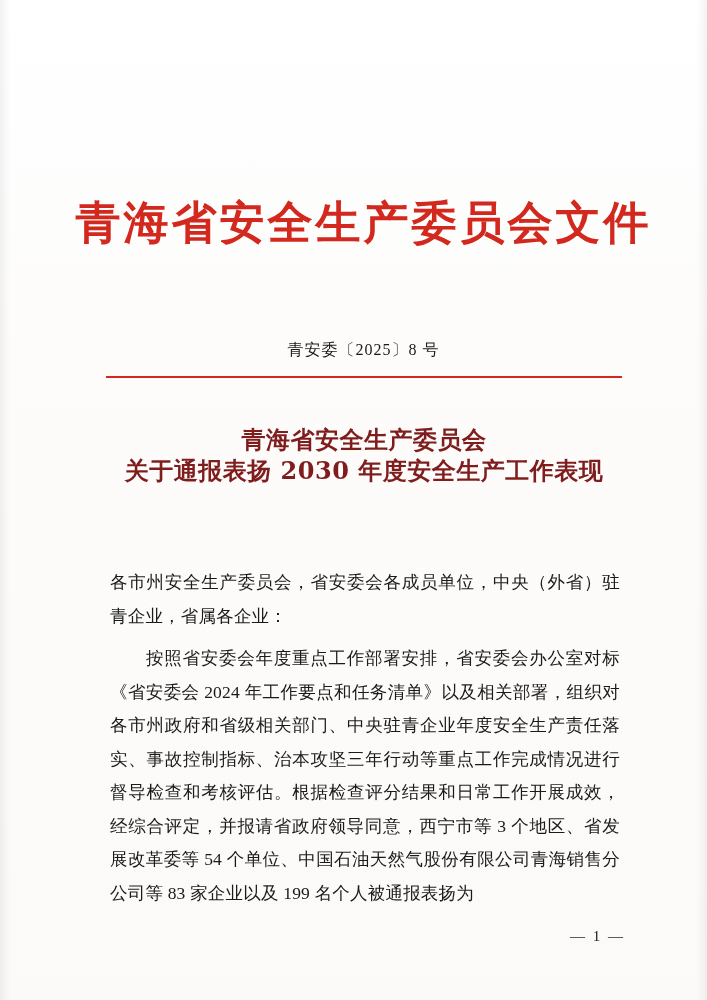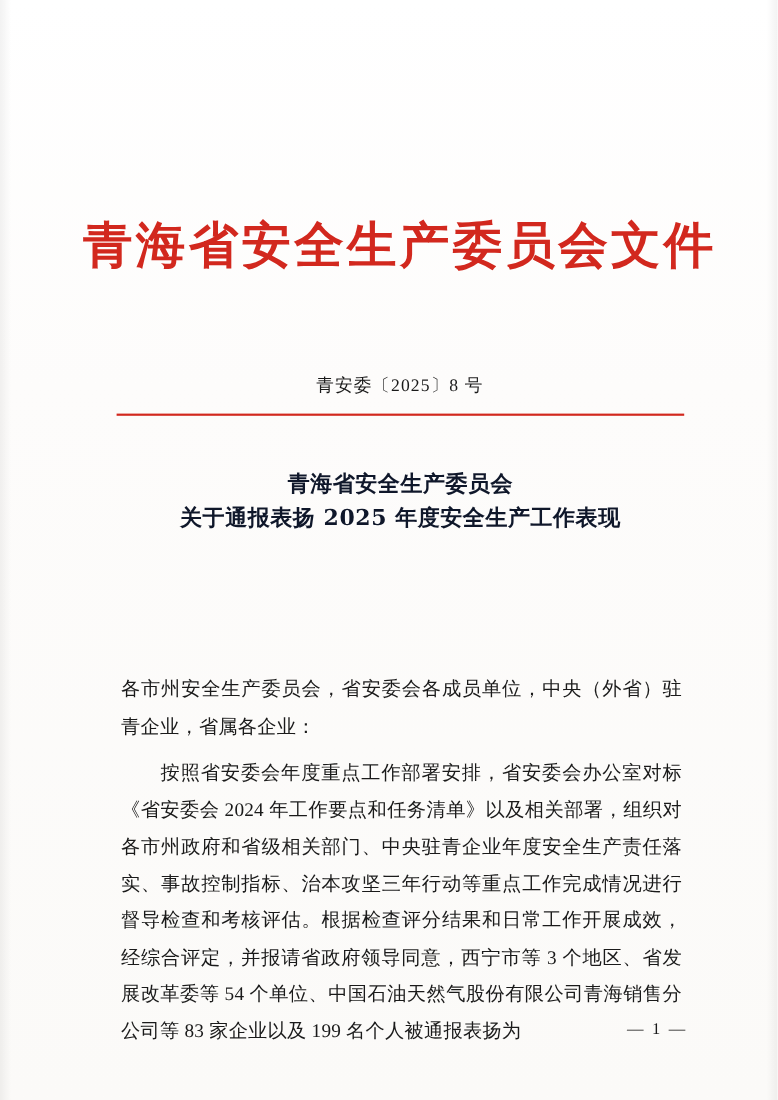--- a/index.html
+++ b/index.html
@@ -82,34 +82,33 @@
   .title-block {
     position: absolute;
     top: 424px;
     left: 96px;
     width: 516px;
     text-align: center;
   }
   .title-line {
     font-family: "DejaVu Serif", "Liberation Serif", serif;
     font-weight: bold;
-    font-size: 20px;
+    font-size: 24px;
     line-height: 31px;
     letter-spacing: 0.5px;
-    color: #0f172a;
+    color: #7f1d1d;
     white-space: nowrap;
   }
 
   
   .body-block {
     position: absolute;
     top: 566px;
     left: 100px;
     width: 510px;
-    margin-top: 44px;
   }
   .body-p {
     font-family: "Liberation Serif", serif;
     font-size: 17.5px;
     line-height: 33.5px;
     color: #1a1a1a;
     letter-spacing: 0.2px;
     text-align: justify;
     margin: 0;
   }
@@ -166,21 +165,21 @@
     <div class="masthead">
       <div class="masthead-title">青海省安全生产委员会文件</div>
     </div>
 
     <div class="doc-number">青安委〔2025〕8 号</div>
 
     <div class="red-rule"></div>
 
     <div class="title-block">
       <div class="title-line">青海省安全生产委员会</div>
-      <div class="title-line">关于通报表扬 2025 年度安全生产工作表现</div>
+      <div class="title-line">关于通报表扬 2030 年度安全生产工作表现</div>
     </div>
 
     <div class="body-block">
       <p class="body-p">各市州安全生产委员会，省安委会各成员单位，中央（外省）驻青企业，省属各企业：</p>
       <div class="gap"></div>
       <p class="body-p indent">按照省安委会年度重点工作部署安排，省安委会办公室对标《省安委会 2024 年工作要点和任务清单》以及相关部署，组织对各市州政府和省级相关部门、中央驻青企业年度安全生产责任落实、事故控制指标、治本攻坚三年行动等重点工作完成情况进行督导检查和考核评估。根据检查评分结果和日常工作开展成效，经综合评定，并报请省政府领导同意，西宁市等 3 个地区、省发展改革委等 54 个单位、中国石油天然气股份有限公司青海销售分公司等 83 家企业以及 199 名个人被通报表扬为</p>
     </div>
 
     <div class="page-footer">— 1 —</div>
 

